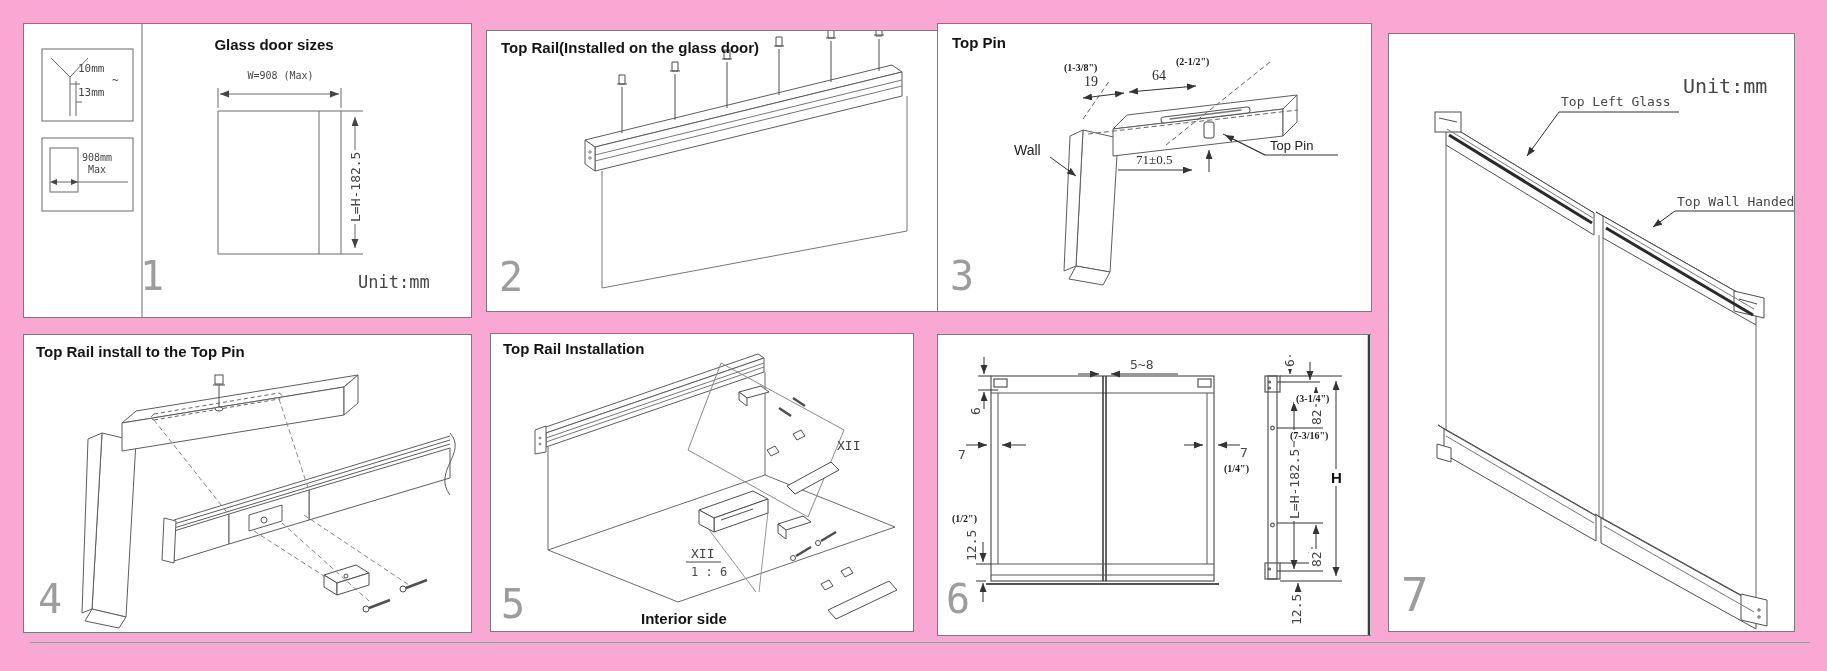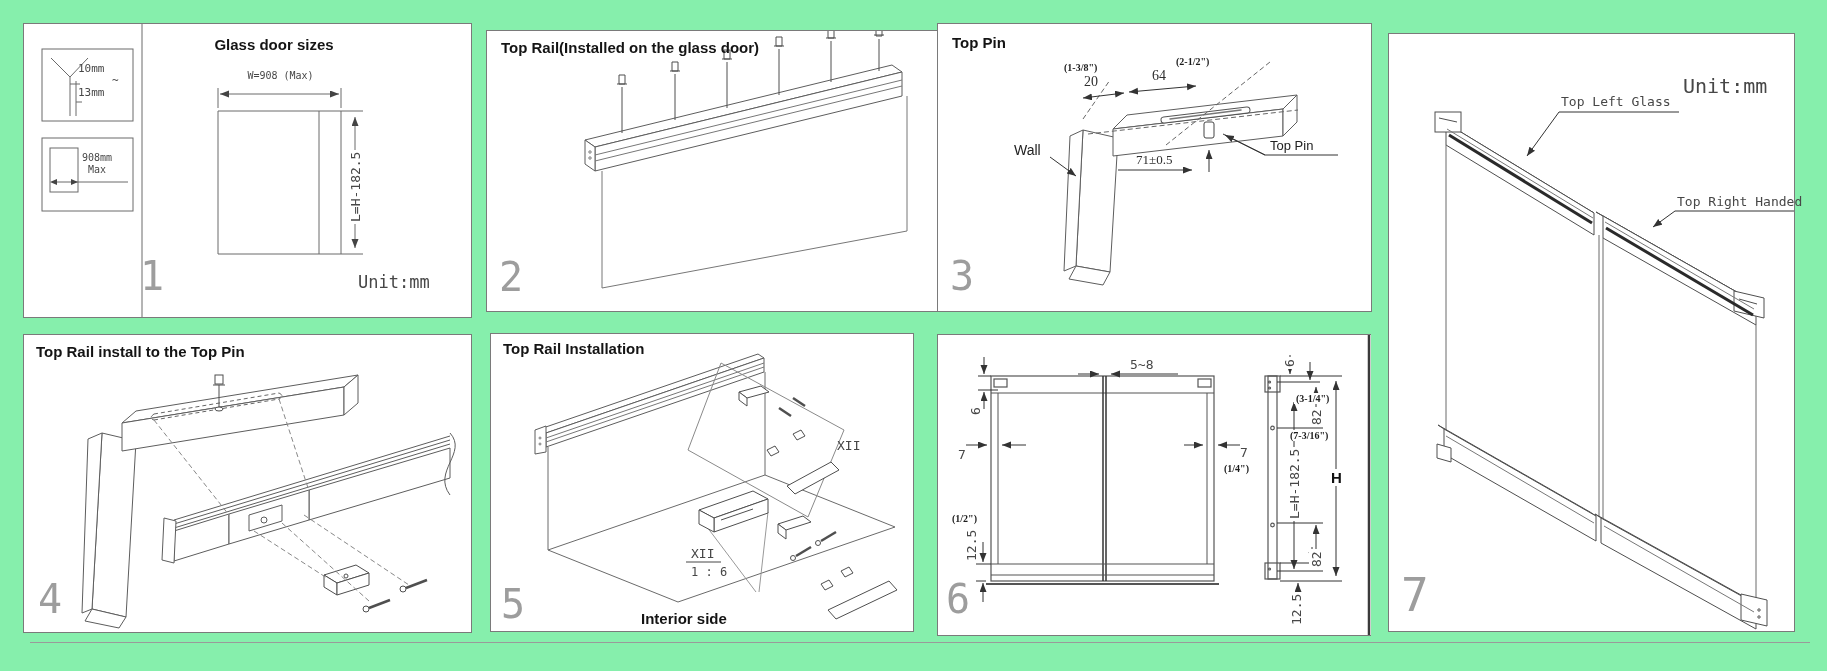--- a/index.html
+++ b/index.html
@@ -1,16 +1,16 @@
 <!DOCTYPE html>
 <html><head>
 <meta charset="utf-8">
 <style>
   html,body{margin:0;padding:0;background:#fff;}
-  #stage{position:relative;width:1827px;height:671px;background:#86efac;overflow:hidden;
+  #stage{position:relative;width:1827px;height:671px;background:#f9a8d4;overflow:hidden;
          font-family:"Liberation Sans",sans-serif;}
   .panel{position:absolute;background:#fff;border:1px solid #7a7a7a;}
   .panel svg{position:absolute;left:0;top:0;}
   .lbl{position:absolute;white-space:nowrap;}
   .title{font-family:"Liberation Sans",sans-serif;font-size:15px;font-weight:600;color:#141414;}
   .cad{font-family:"DejaVu Sans Mono",monospace;color:#474747;}
   .cad13{font-size:13px;}
   .cad12{font-size:12px;}
   .cad11{font-size:11px;text-align:center;}
   .cad10{font-size:10px;}
@@ -133,21 +133,21 @@
         <line x1="271" y1="148" x2="271" y2="126" marker-end="url(#a3)"></line>
         <path d="M112,133 L138,152" marker-end="url(#a3)"></path>
         <path d="M285,110 L327,131" transform="translate(0,0)"></path>
         <path d="M327,131 L287,111" marker-end="url(#a3)"></path>
         <line x1="327" y1="131" x2="400" y2="131"></line>
       </g>
     </svg>
     <span class="lbl title" style="left:14px;top:10px;">Top Pin</span>
     <span class="lbl plain" style="left:76px;top:118px;font-size:14px;">Wall</span>
     <span class="lbl inchb" style="left:126px;top:38px;">(1-3/8")</span>
-    <span class="lbl serif" style="left:146px;top:50px;">20</span>
+    <span class="lbl serif" style="left:146px;top:50px;">19</span>
     <span class="lbl serif" style="left:214px;top:44px;">64</span>
     <span class="lbl inchb" style="left:238px;top:32px;">(2-1/2")</span>
     <span class="lbl serif" style="left:198px;top:128px;font-size:13px;">71±0.5</span>
     <span class="lbl plain" style="left:332px;top:114px;">Top Pin</span>
     <span class="lbl pnum" style="left:12px;top:232px;">3</span>
   </div>
 
   <div class="panel" style="left:23px;top:334px;width:447px;height:297px;">
     <svg width="447" height="297" viewBox="0 0 447 297">
 
@@ -404,19 +404,19 @@
 
       <g stroke="#333" fill="none" stroke-width="1">
         <line x1="170" y1="78" x2="290" y2="78"></line>
         <path d="M170,78 L138,122" marker-end="url(#a7)"></path>
         <line x1="286" y1="177" x2="405" y2="177"></line>
         <path d="M286,177 L264,193" marker-end="url(#a7)"></path>
       </g>
     </svg>
     <span class="lbl cad" style="left:294px;top:40px;font-size:20px;">Unit:mm</span>
     <span class="lbl cad cad13" style="left:172px;top:60px;">Top Left Glass</span>
-    <span class="lbl cad cad13" style="left:288px;top:160px;">Top Right Handed</span>
+    <span class="lbl cad cad13" style="left:288px;top:160px;">Top Wall Handed</span>
     <span class="lbl pnum" style="left:12px;top:538px;font-size:46px;">7</span>
   </div>
 
   <div class="hline" style="left:30px;top:642px;width:1780px;height:1px;"></div>
 
 </div>
 
 </body></html>

